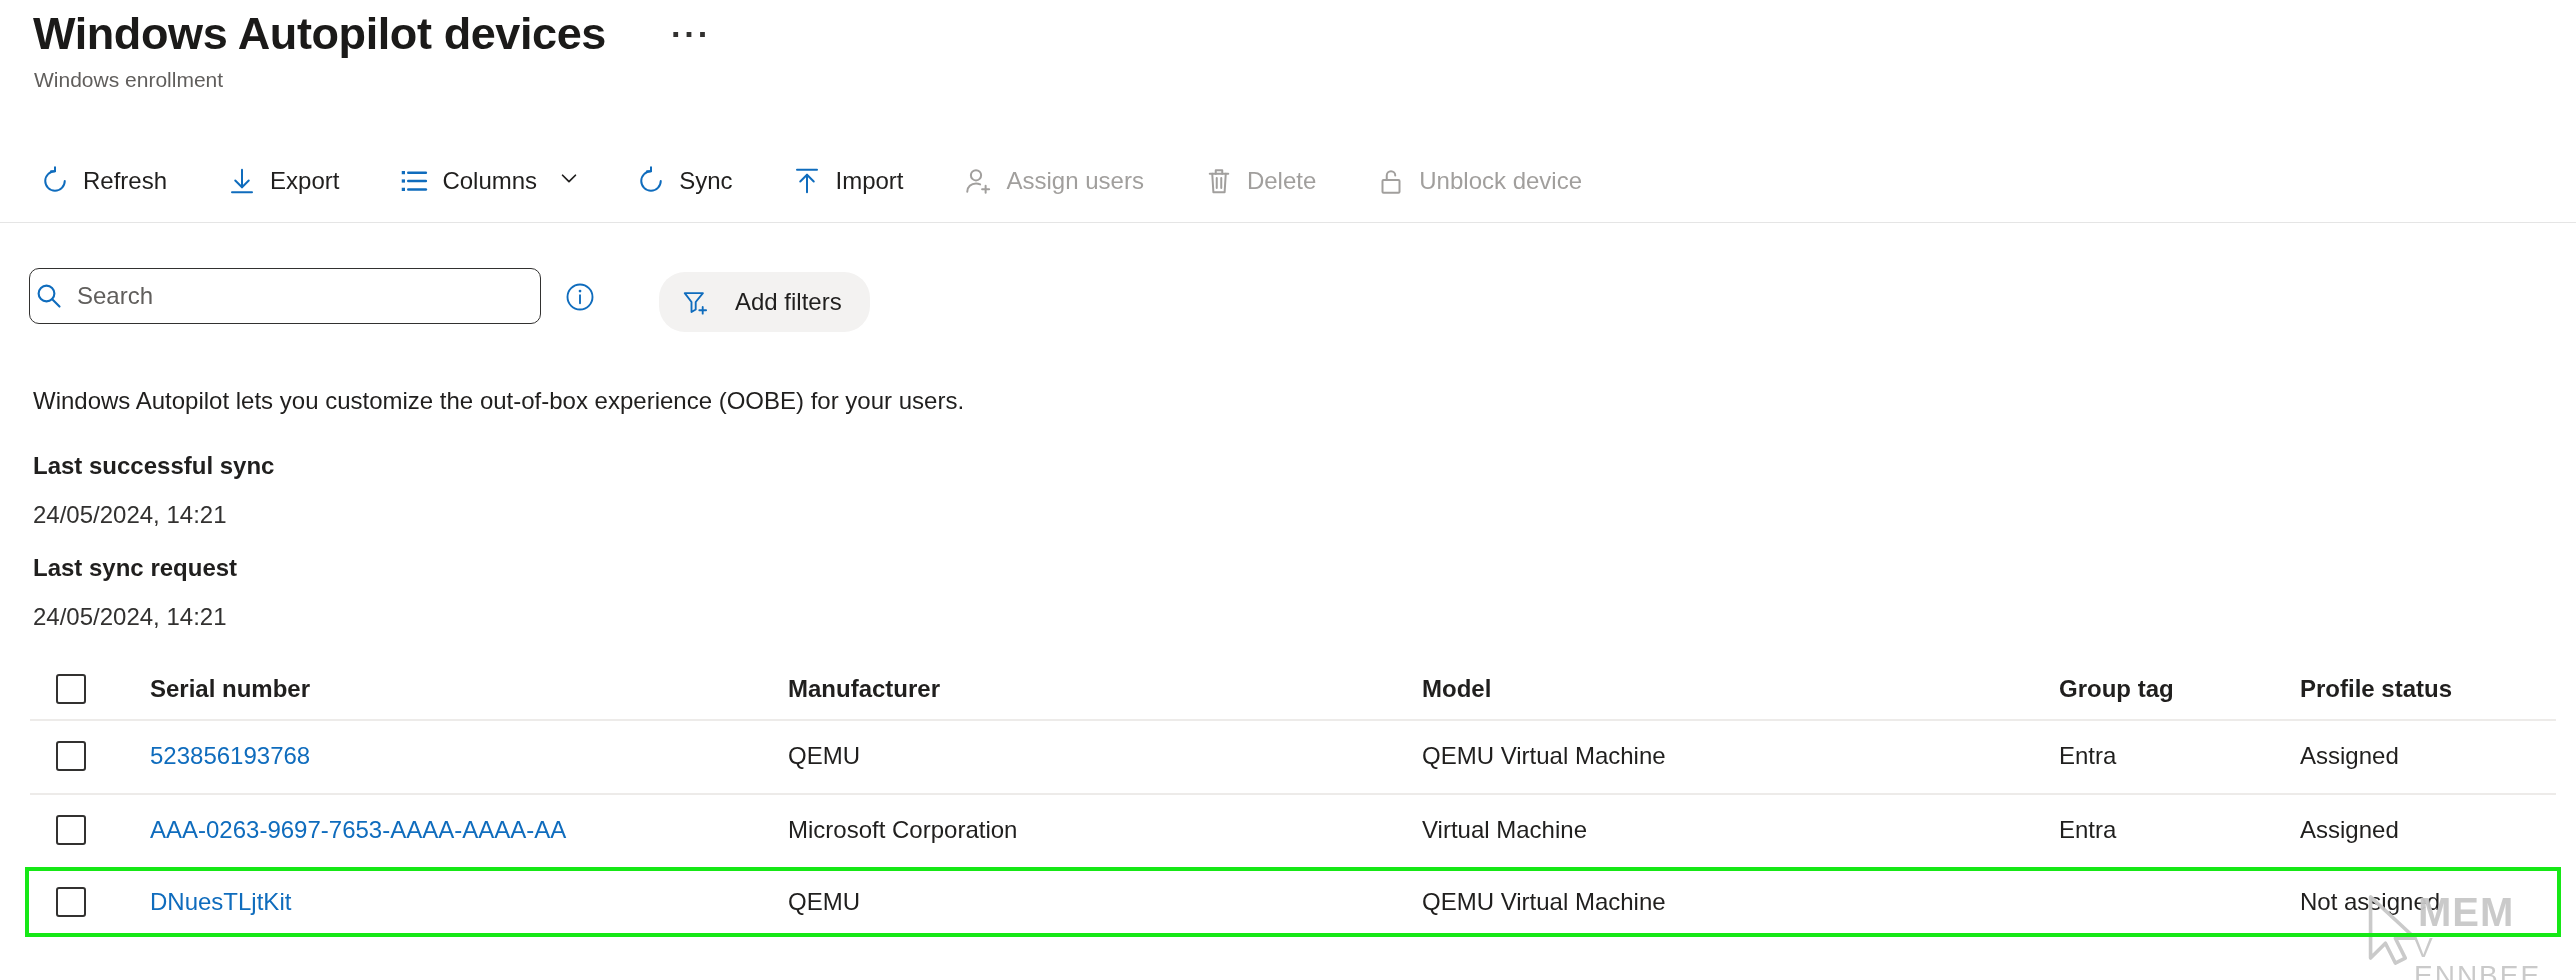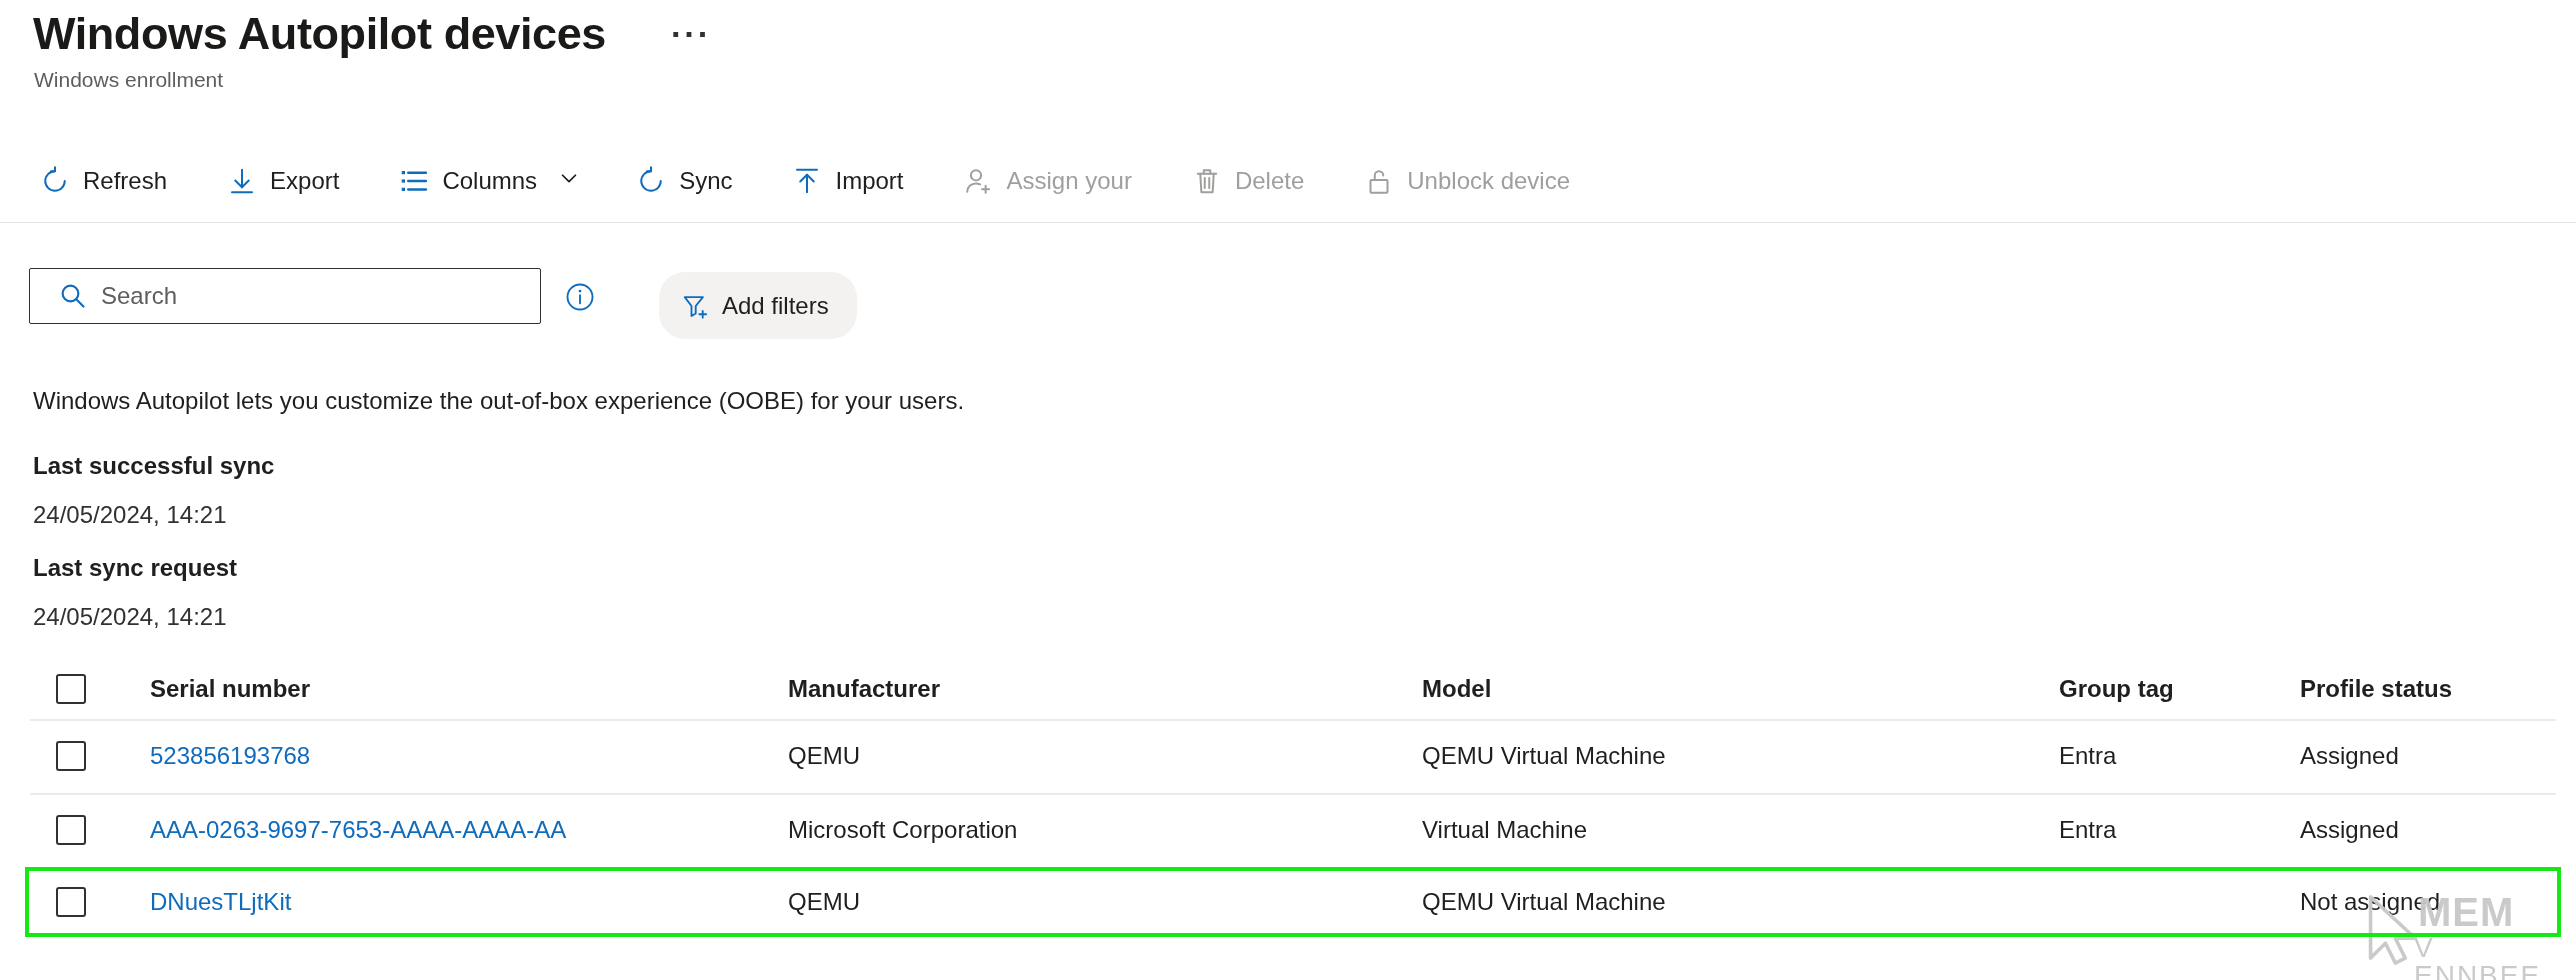--- a/index.html
+++ b/index.html
@@ -50,39 +50,39 @@
   }
   .cmd-btn .cmd-label { padding-right: 4px; }
   .cmd-btn.disabled { color: #a19f9d; cursor: default; }
   .cmd-icon { width: 30px; height: 30px; flex: 0 0 30px; display: block; }
   .cmd-btn .chev { width: 22px; height: 22px; margin-left: 4px; }
 
   
   #search-row { position: absolute; left: 0; top: 268px; width: 2576px; height: 60px; }
   #search-box {
     position: absolute; left: 29px; top: 0px; width: 512px; height: 56px;
-    border: 1.6px solid #323130; background: #fff; border-radius: 2px;
-    display: flex; align-items: center; padding-left: 28px;
+    border: 1.6px solid #323130; background: #fff; border-radius: 10px;
+    display: flex; align-items: center; padding-left: 4px;
   }
   #search-icon { width: 30px; height: 30px; flex: 0 0 30px; }
   #search-input {
     border: none; outline: none; background: transparent;
     font-family: inherit; font-size: 24px; color: #201f1e;
     margin-left: 11px; width: 429px; height: 40px;
   }
   #search-input::placeholder { color: #605e5c; opacity: 1; }
   #search-info-icon {
     position: absolute; left: 565px; top: 14px;
     width: 30px; height: 30px; cursor: pointer;
   }
   #add-filters-button {
     position: absolute; left: 659px; top: 4px;
-    height: 67px; padding: 0 28px 0 22px;
+    height: 60px; padding: 0 28px 0 22px;
     background: #f3f2f1; border: none; border-radius: 26px;
-    display: flex; align-items: center; gap: 13px; cursor: pointer;
+    display: flex; align-items: center; gap: 26px; cursor: pointer;
     font-family: inherit; font-size: 24px; color: #201f1e; white-space: nowrap;
   }
   #filter-icon { width: 28px; height: 28px; flex: 0 0 28px; }
 
   
   #intro-text {
     position: absolute; left: 33px; top: 387px;
     font-size: 24px; color: #201f1e; white-space: nowrap;
   }
   .sync-label {
@@ -220,21 +220,21 @@
     </button>
     <button class="cmd-btn disabled">
       <span>
         <svg class="cmd-icon" viewBox="0 0 24 24" fill="none" stroke="#a19f9d" stroke-width="1.6" stroke-linecap="round" stroke-linejoin="round">
           <circle cx="9.6" cy="7.4" r="4.1"></circle>
           <path d="M2.6 20.6c0-3.9 3.1-6.6 7-6.6 1.2 0 2.3.25 3.3.7"></path>
           <line x1="17.3" y1="15.8" x2="17.3" y2="21.4"></line>
           <line x1="14.5" y1="18.6" x2="20.1" y2="18.6"></line>
         </svg>
       </span>
-      <span class="cmd-label">Assign your</span>
+      <span class="cmd-label">Assign users</span>
     </button>
     <button class="cmd-btn disabled">
       <span>
         <svg class="cmd-icon" viewBox="0 0 24 24" fill="none" stroke="#a19f9d" stroke-width="1.6" stroke-linecap="round" stroke-linejoin="round">
           <path d="M4.6 6.2h14.8"></path>
           <path d="M6.6 6.2 L7.5 21 h9 l.9-14.8"></path>
           <path d="M9.4 6.2V3.4h5.2v2.8"></path>
           <line x1="10.2" y1="9.6" x2="10.2" y2="17.6"></line>
           <line x1="13.8" y1="9.6" x2="13.8" y2="17.6"></line>
         </svg>

